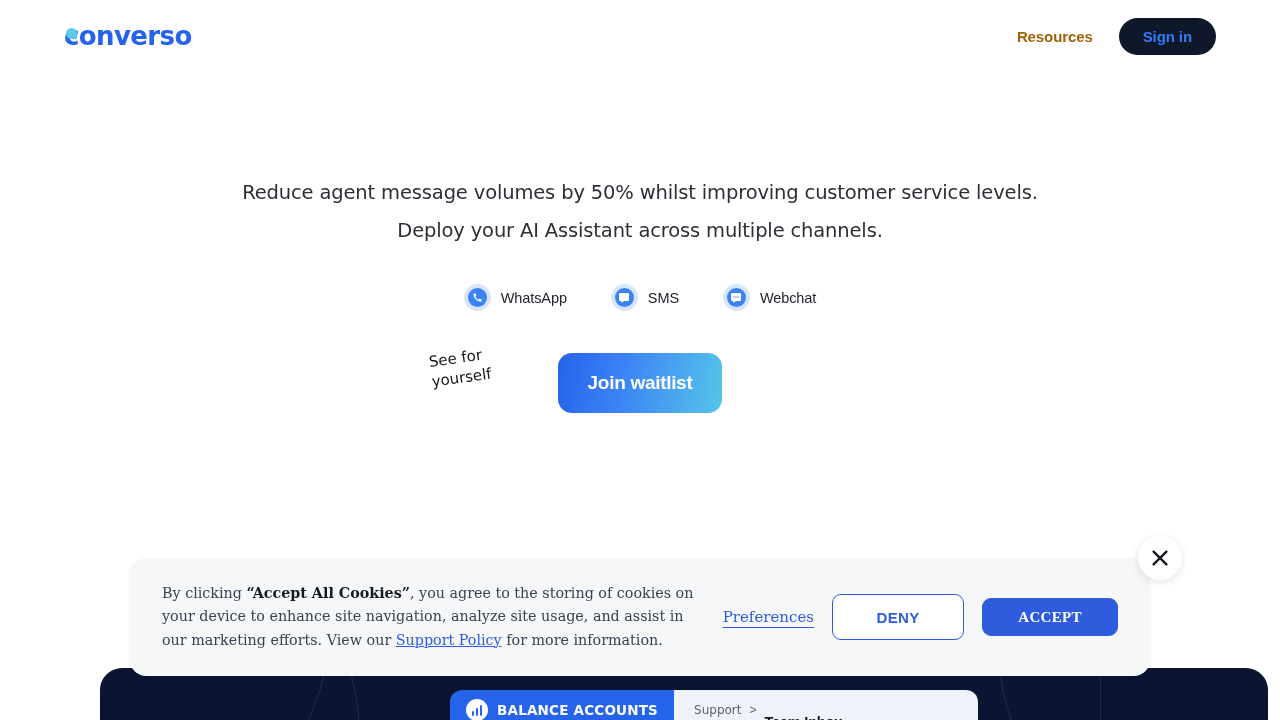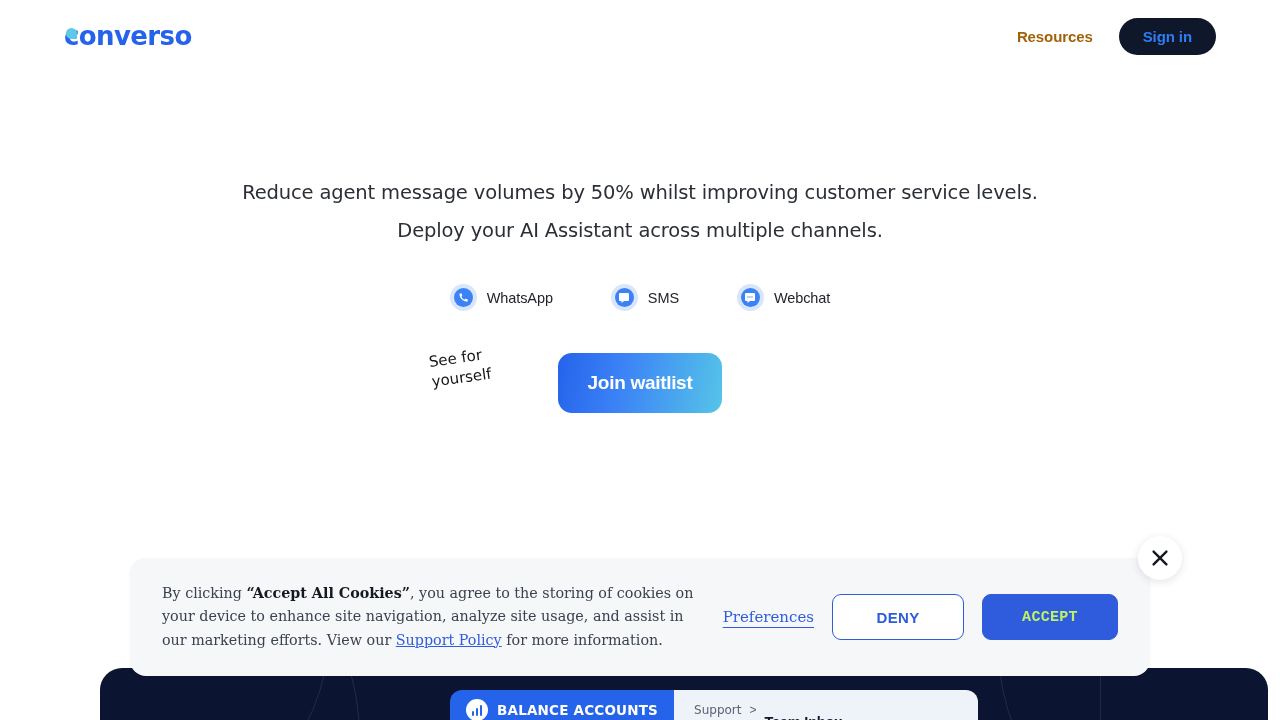--- a/index.html
+++ b/index.html
@@ -114,21 +114,21 @@
     font-family: "DejaVu Sans", sans-serif;
     font-weight: 400;
   }
 
   
   .channels {
     margin-top: 34px;
     display: flex;
     justify-content: center;
     align-items: center;
-    gap: 58px;
+    gap: 44px;
   }
 
   .channel {
     display: flex;
     align-items: center;
     gap: 10px;
   }
 
   .channel-icon {
     width: 27px;
@@ -355,30 +355,30 @@
     color: #2e5cdc;
     font-size: 15px;
     font-weight: 700;
     letter-spacing: 0.3px;
     cursor: pointer;
     font-family: "Liberation Sans", sans-serif;
   }
 
   .accept-btn {
     width: 136px;
-    height: 46px;
+    height: 38px;
     background: #2e5cdc;
     border: 1.5px solid #2e5cdc;
     border-radius: 9px;
-    color: #bef264;
+    color: #ffffff;
     font-size: 15px;
     font-weight: 700;
     letter-spacing: 0.3px;
     cursor: pointer;
-    font-family: Liberation Mono, monospace;
+    font-family: Liberation Serif, serif;
   }
 
   .cookie-close {
     position: absolute;
     right: -32px;
     top: -22px;
     width: 44px;
     height: 44px;
     border-radius: 50%;
     background: #ffffff;

